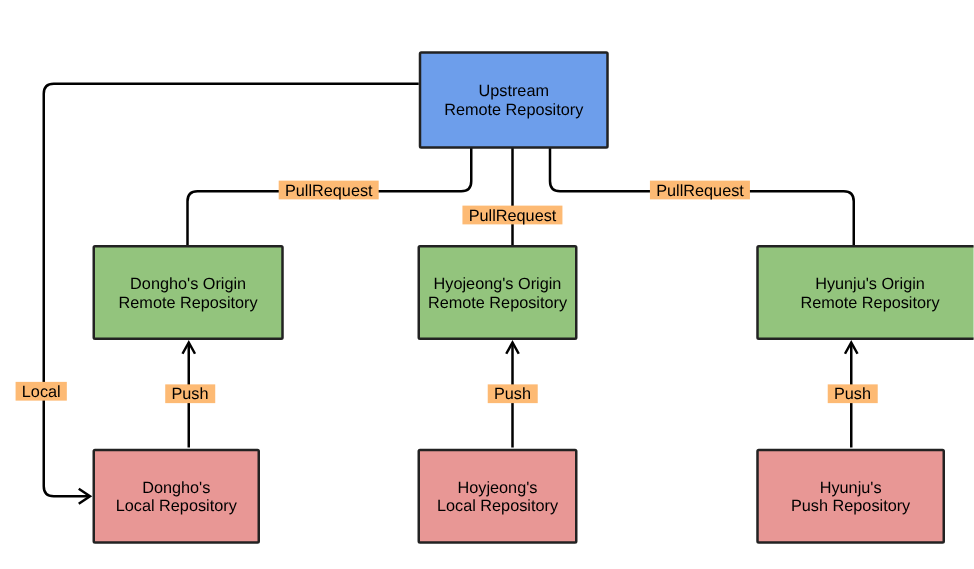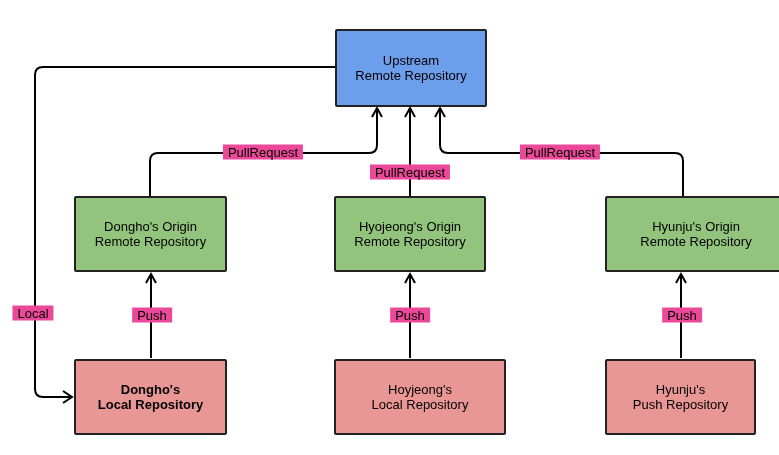--- a/index.html
+++ b/index.html
@@ -34,32 +34,32 @@
     align-items: center;
     justify-content: center;
     text-align: center;
     white-space: pre-line;
     line-height: 15px;
   }
   .node.blue  { background: var(--color-upstream-fill, #6D9EEB); }
   .node.green { background: var(--color-origin-fill, #93C47D); }
   .node.pink  { background: var(--color-local-fill, #E89795); }
 
-  #node-upstream        { left: 335px; top: 29px;  width: 152px; height: 78px; }
+  #node-upstream        { left: 335px; top: 41px;  width: 152px; height: 78px; }
   #node-origin-dongho   { left: 74px;  top: 196px; width: 153px; height: 76px; }
-  #node-origin-hyojeong { left: 334px; top: 196px; width: 152px; height: 76px; }
+  #node-origin-hyojeong { left: 334px; top: 196px; width: 128px; height: 76px; }
   #node-origin-hyunju   { left: 605px; top: 196px; width: 182px; height: 76px; }
-  #node-local-dongho    { left: 74px;  top: 359px; width: 153px; height: 76px; font-weight: bold; }
-  #node-local-hoyjeong  { left: 334px; top: 359px; width: 172px; height: 76px; }
+  #node-local-dongho    { left: 74px;  top: 359px; width: 134px; height: 76px; }
+  #node-local-hoyjeong  { left: 334px; top: 359px; width: 128px; height: 76px; }
   #node-local-hyunju    { left: 605px; top: 359px; width: 151px; height: 76px; }
 
   .edge-label {
     position: absolute;
     transform: translate(-50%, -50%);
-    background: #ec4899;
+    background: #fdba74;
     padding: 0 5px;
     line-height: 15px;
     white-space: nowrap;
   }
   #label-pull          { left: 33px;  top: 313px; }
   #label-pr-dongho     { left: 263px; top: 152px; }
   #label-pr-hyojeong   { left: 410px; top: 172px; }
   #label-pr-hyunju     { left: 560px; top: 152px; }
   #label-push-dongho   { left: 152px; top: 315px; }
   #label-push-hoyjeong { left: 410px; top: 315px; }

